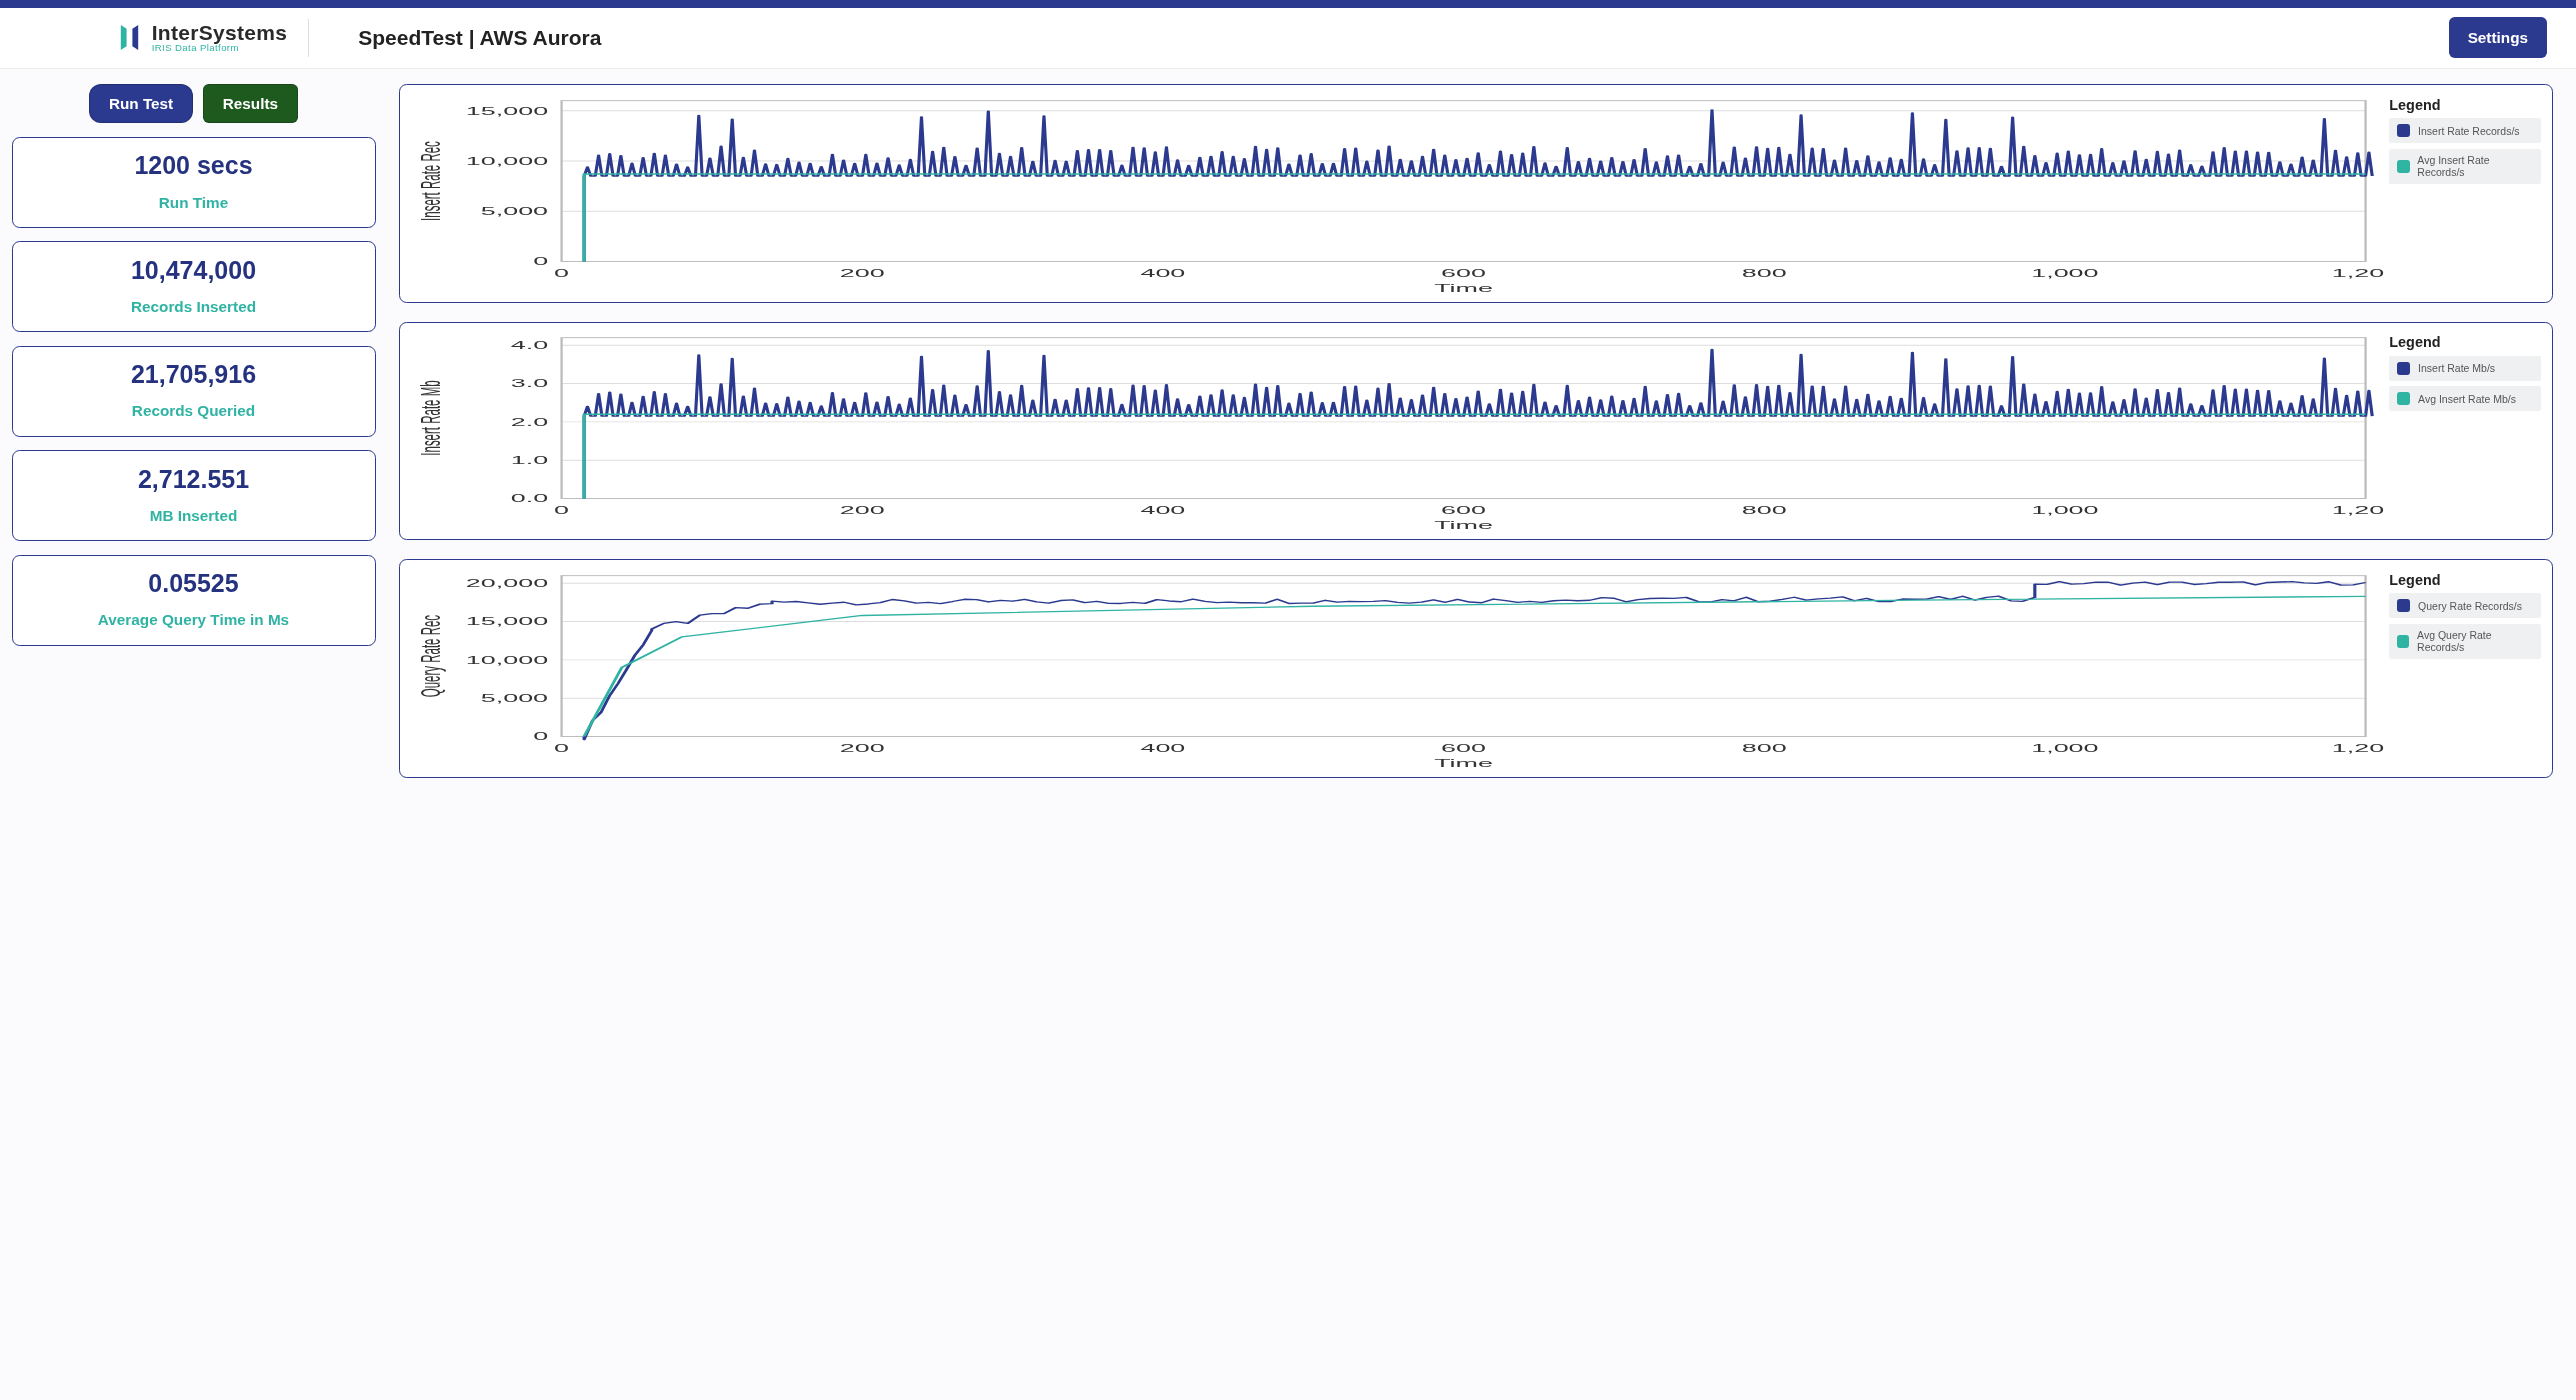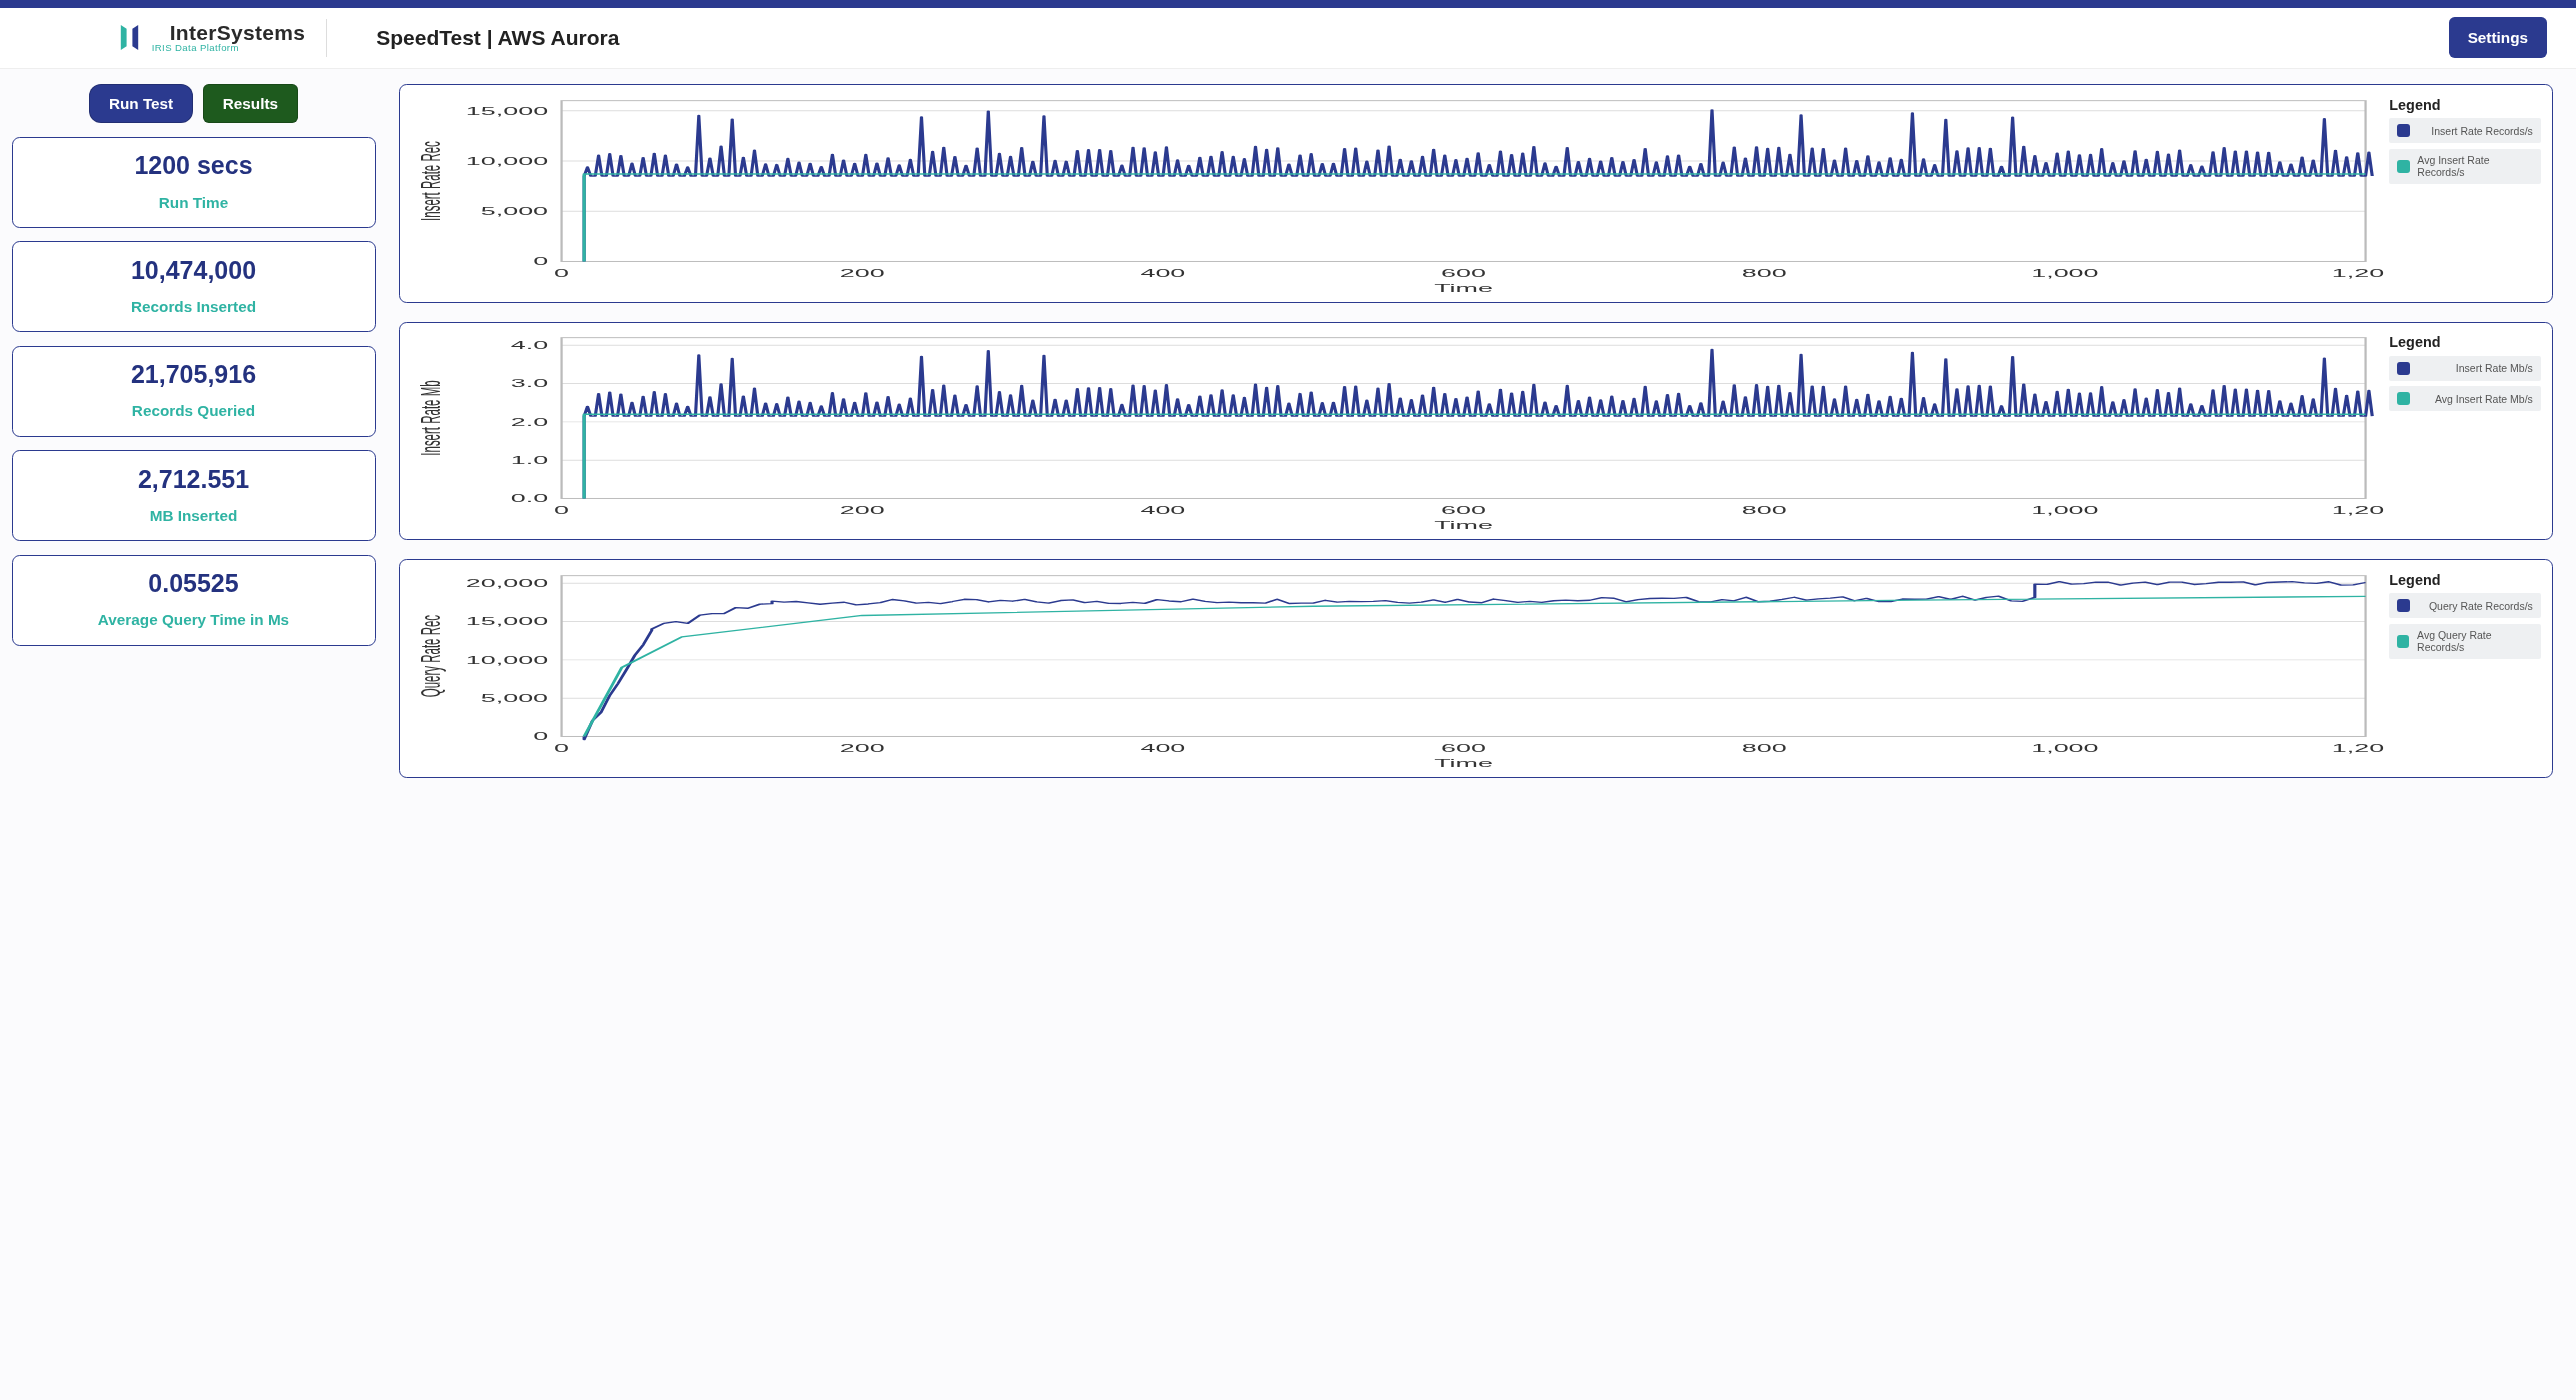--- a/index.html
+++ b/index.html
@@ -5,21 +5,21 @@
   * { box-sizing: border-box; margin: 0; padding: 0; }
   html, body { width: 100%; height: 100%; font-family: Arial, Helvetica, sans-serif; background: #fbfbfd; }
   .topbar { height: 7.7px; background: #2b3a8f; }
   .header {
     display: flex; align-items: center; padding: 9.6px 29px 9.6px 115px;
     background: #fff; border-bottom: 1.9px solid #eee;
   }
   .logo { display: flex; align-items: center; gap: 7.7px; }
   .logo-mark { width: 29px; height: 33px; }
   .logo-text { line-height: 1; }
-  .logo-text .main { font-size: 21px; font-weight: 700; color: #2a2a2a; letter-spacing: 0.3px; margin-left: 18px; }
+  .logo-text .main { font-size: 21px; font-weight: 700; color: #2a2a2a; letter-spacing: 0.3px; }
   .logo-text .sub  { font-size: 9.6px; color: #2fb3a3; letter-spacing: 0.4px; }
   .vdiv { width: 1px; height: 38px; background: #ddd; margin: 0 21px; }
   .page-title { font-size: 21px; font-weight: 700; color: #222; margin-left: 28px; }
   .spacer { flex: 1; }
   .settings-btn {
     background: #2b3a8f; color: #fff; border: none; border-radius: 5.7px;
     padding: 11.5px 19px; font-size: 15.3px; font-weight: 700; cursor: pointer; text-align: center;
   }
 
   .content { display: flex; gap: 23px; padding: 15.3px 23px 15.3px 11.5px; }
@@ -41,21 +41,21 @@
   .right { flex: 1; display: flex; flex-direction: column; gap: 19px; }
   .chart-card {
     border: 1.9px solid #2b3a8f; border-radius: 7.7px; background: #fff;
     padding: 7.7px 9.6px 3.8px 9.6px; display: flex; gap: 3.8px;
   }
   .chart-main { flex: 1; position: relative; }
   .legend { width: 155px; padding: 3.8px 1.9px; }
   .legend-title { font-weight: 800; font-size: 14.4px; color: #222; margin-bottom: 5.7px; }
   .legend-item {
     display: flex; align-items: center; gap: 7.7px; font-size: 10.5px; color: #555;
-    background: #eef0f2; padding: 5.7px 7.7px; margin-bottom: 5.7px; border-radius: 1.9px; justify-content: space-between;
+    background: #eef0f2; padding: 5.7px 7.7px; margin-bottom: 5.7px; border-radius: 1.9px;
   }
   .swatch { width: 13.4px; height: 13.4px; border-radius: 2.9px; }
   .sw-navy { background: #2b3a8f; }
   .sw-teal { background: #2fb3a3; }
   svg text { font-family: Arial, Helvetica, sans-serif; fill: #333; }
   .axis-label { font-size: 12px; fill: #333; }
   .tick { font-size: 12px; }
   .ylabel { font-size: 12px; }
 </style>
 </head>

